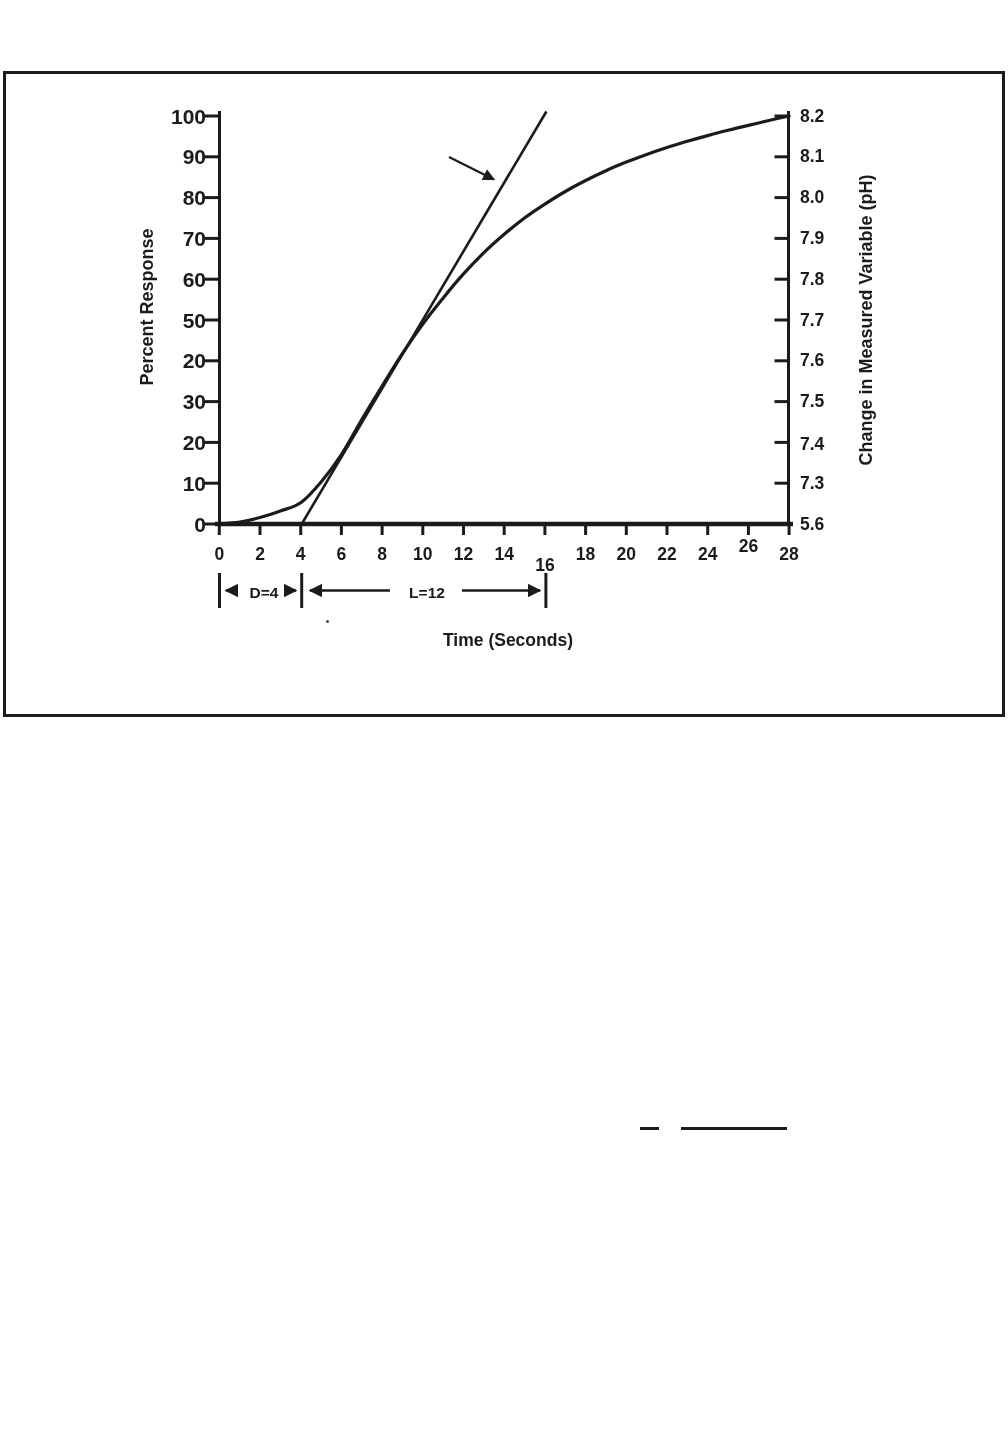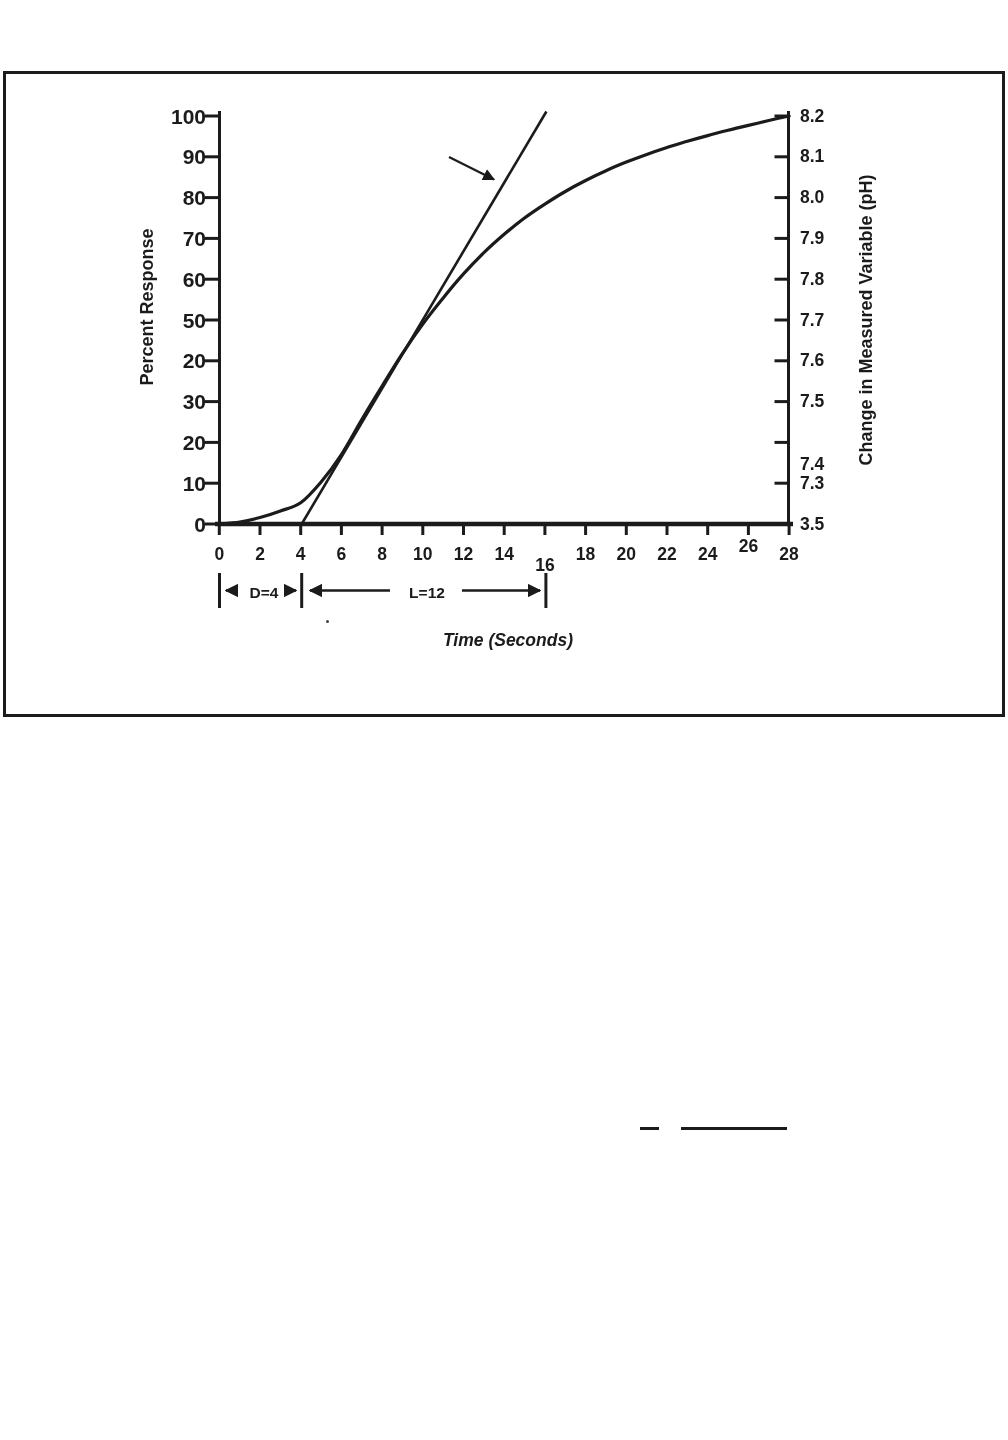--- a/index.html
+++ b/index.html
@@ -89,37 +89,37 @@
 
   <div class="lbl axis-title-left" style="left:147px;top:307px;">Percent Response</div>
 
   <div class="lbl axis-title-right" style="left:866px;top:320px;">Change in Measured Variable (pH)</div>
 
 
   <div class="lbl dim-label" style="left:239px;top:582px;">D=4</div>
 
   <div class="lbl dim-label" style="left:402px;top:582px;">L=12</div>
 
-  <div class="lbl x-axis-title" style="left:398px;top:630px;font-style:italic;">Time (Seconds)</div>
+  <div class="lbl x-axis-title" style="left:398px;top:630px;">Time (Seconds)</div>
 
   <div id="tick-labels">
       <div class="lbl tick-y-left" style="left: 148px; top: 513.5px; position: absolute;">0</div>
       <div class="lbl tick-y-left" style="left: 148px; top: 472.7px; position: absolute;">10</div>
       <div class="lbl tick-y-left" style="left: 148px; top: 431.9px; position: absolute;">20</div>
       <div class="lbl tick-y-left" style="left: 148px; top: 391.1px; position: absolute;">30</div>
       <div class="lbl tick-y-left" style="left: 148px; top: 350.3px; position: absolute;">20</div>
       <div class="lbl tick-y-left" style="left: 148px; top: 309.5px; position: absolute;">50</div>
       <div class="lbl tick-y-left" style="left: 148px; top: 268.7px; position: absolute;">60</div>
       <div class="lbl tick-y-left" style="left: 148px; top: 227.9px; position: absolute;">70</div>
       <div class="lbl tick-y-left" style="left: 148px; top: 187.1px; position: absolute;">80</div>
       <div class="lbl tick-y-left" style="left: 148px; top: 146.3px; position: absolute;">90</div>
       <div class="lbl tick-y-left" style="left: 148px; top: 105.5px; position: absolute;">100</div>
-      <div class="lbl tick-y-right" style="left: 800px; top: 513.5px; position: absolute;">3.5</div>
+      <div class="lbl tick-y-right" style="left: 800px; top: 513.5px; position: absolute;">5.6</div>
       <div class="lbl tick-y-right" style="left: 800px; top: 472.7px; position: absolute;">7.3</div>
-      <div class="lbl tick-y-right" style="left: 800px; top: 454px; position: absolute;">7.4</div>
+      <div class="lbl tick-y-right" style="left: 800px; top: 434px; position: absolute;">7.4</div>
       <div class="lbl tick-y-right" style="left: 800px; top: 391.1px; position: absolute;">7.5</div>
       <div class="lbl tick-y-right" style="left: 800px; top: 350.3px; position: absolute;">7.6</div>
       <div class="lbl tick-y-right" style="left: 800px; top: 309.5px; position: absolute;">7.7</div>
       <div class="lbl tick-y-right" style="left: 800px; top: 268.7px; position: absolute;">7.8</div>
       <div class="lbl tick-y-right" style="left: 800px; top: 227.9px; position: absolute;">7.9</div>
       <div class="lbl tick-y-right" style="left: 800px; top: 187.1px; position: absolute;">8.0</div>
       <div class="lbl tick-y-right" style="left: 800px; top: 146.3px; position: absolute;">8.1</div>
       <div class="lbl tick-y-right" style="left: 800px; top: 105.5px; position: absolute;">8.2</div>
       <div class="lbl tick-x" style="left: 199.3px; top: 544px; position: absolute;">0</div>
       <div class="lbl tick-x" style="left: 240px; top: 544px; position: absolute;">2</div>

